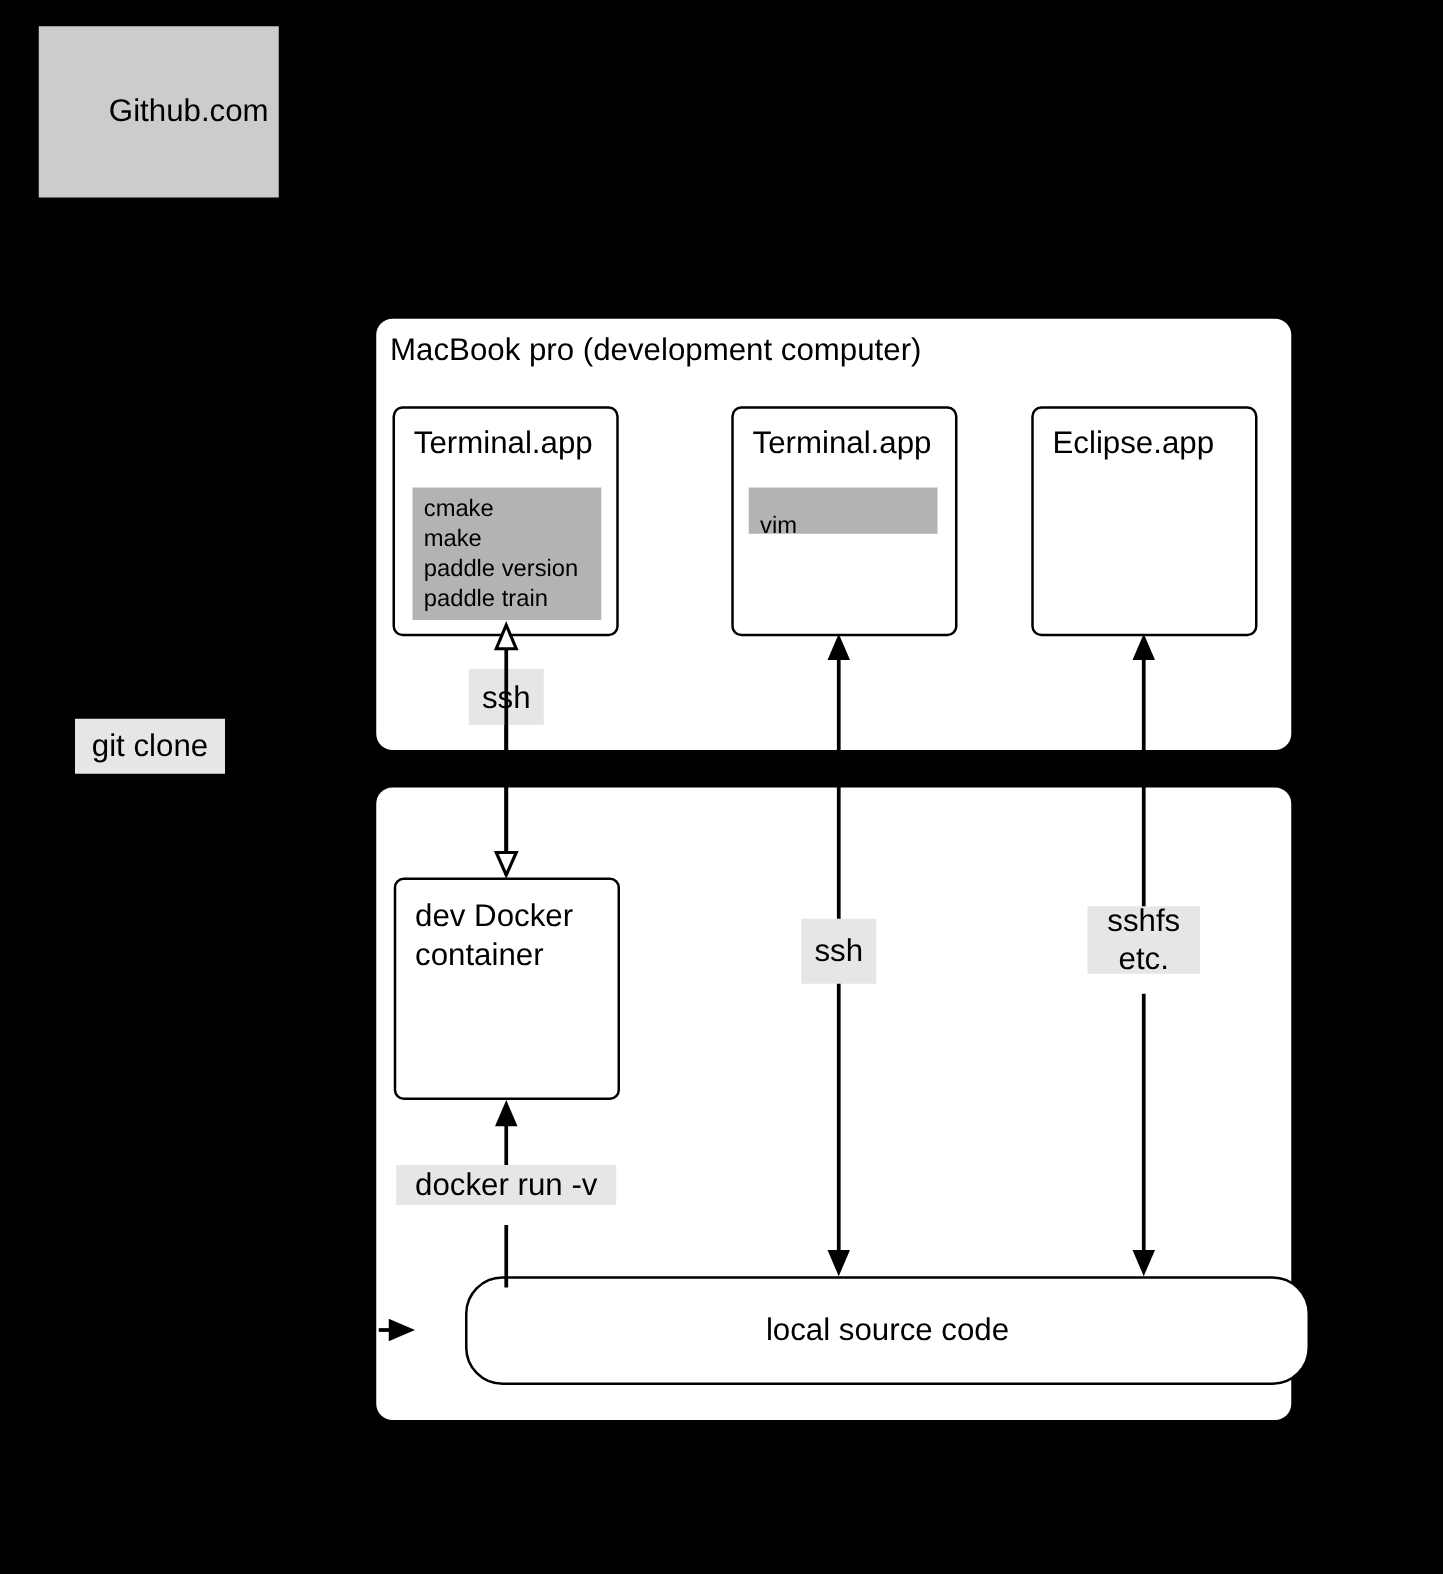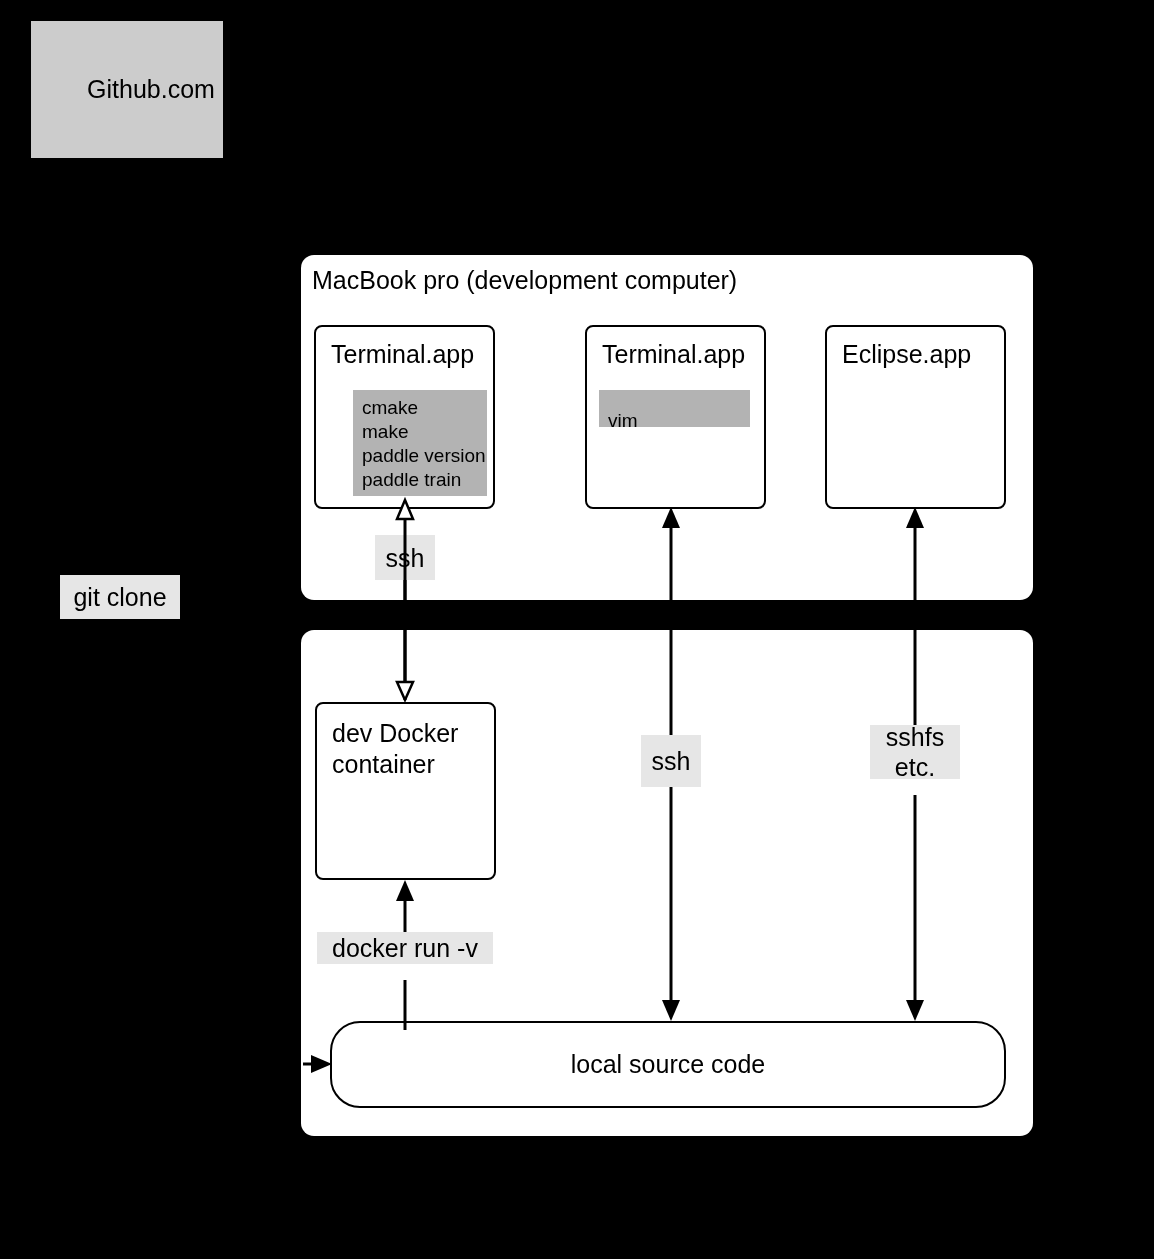--- a/index.html
+++ b/index.html
@@ -68,20 +68,21 @@
   }
 
   
   .widebox {
     background: #ffffff;
     border: 2px solid #000000;
     border-radius: 30px;
     display: flex;
     align-items: center;
     justify-content: center;
+    margin-left: 42px;
   }
   .widebox span {
     font-size: 25px;
     color: #000000;
   }
 
   
   .edgelabel {
     background: #e6e6e6;
     color: #000000;
@@ -123,21 +124,21 @@
     <span>Github.com</span>
   </div>
 
   <div class="abs edgelabel" style="left:60px; top:575px; width:120px; height:44px;">git clone</div>
 
   <div class="abs panel" style="left:301px; top:255px; width:732px; height:345px;"></div>
   <div class="panel-title" style="left:312px; top:266px;">MacBook pro (development computer)</div>
 
   <div class="abs appbox" style="left:314px; top:325px; width:181px; height:184px;">
     <div class="appbox-title">Terminal.app</div>
-    <div class="abs codeblock" style="left:14px; top:63px; width:134px; height:106px;margin-left:23px;">cmake
+    <div class="abs codeblock" style="left:14px; top:63px; width:151px; height:106px;">cmake
 make
 paddle version
 paddle train</div>
   </div>
 
   <div class="abs appbox" style="left:585px; top:325px; width:181px; height:184px;">
     <div class="appbox-title">Terminal.app</div>
     <div class="abs codeblock" style="left:12px; top:63px; width:151px; height:37px; padding-top:19px;">vim</div>
   </div>
 

